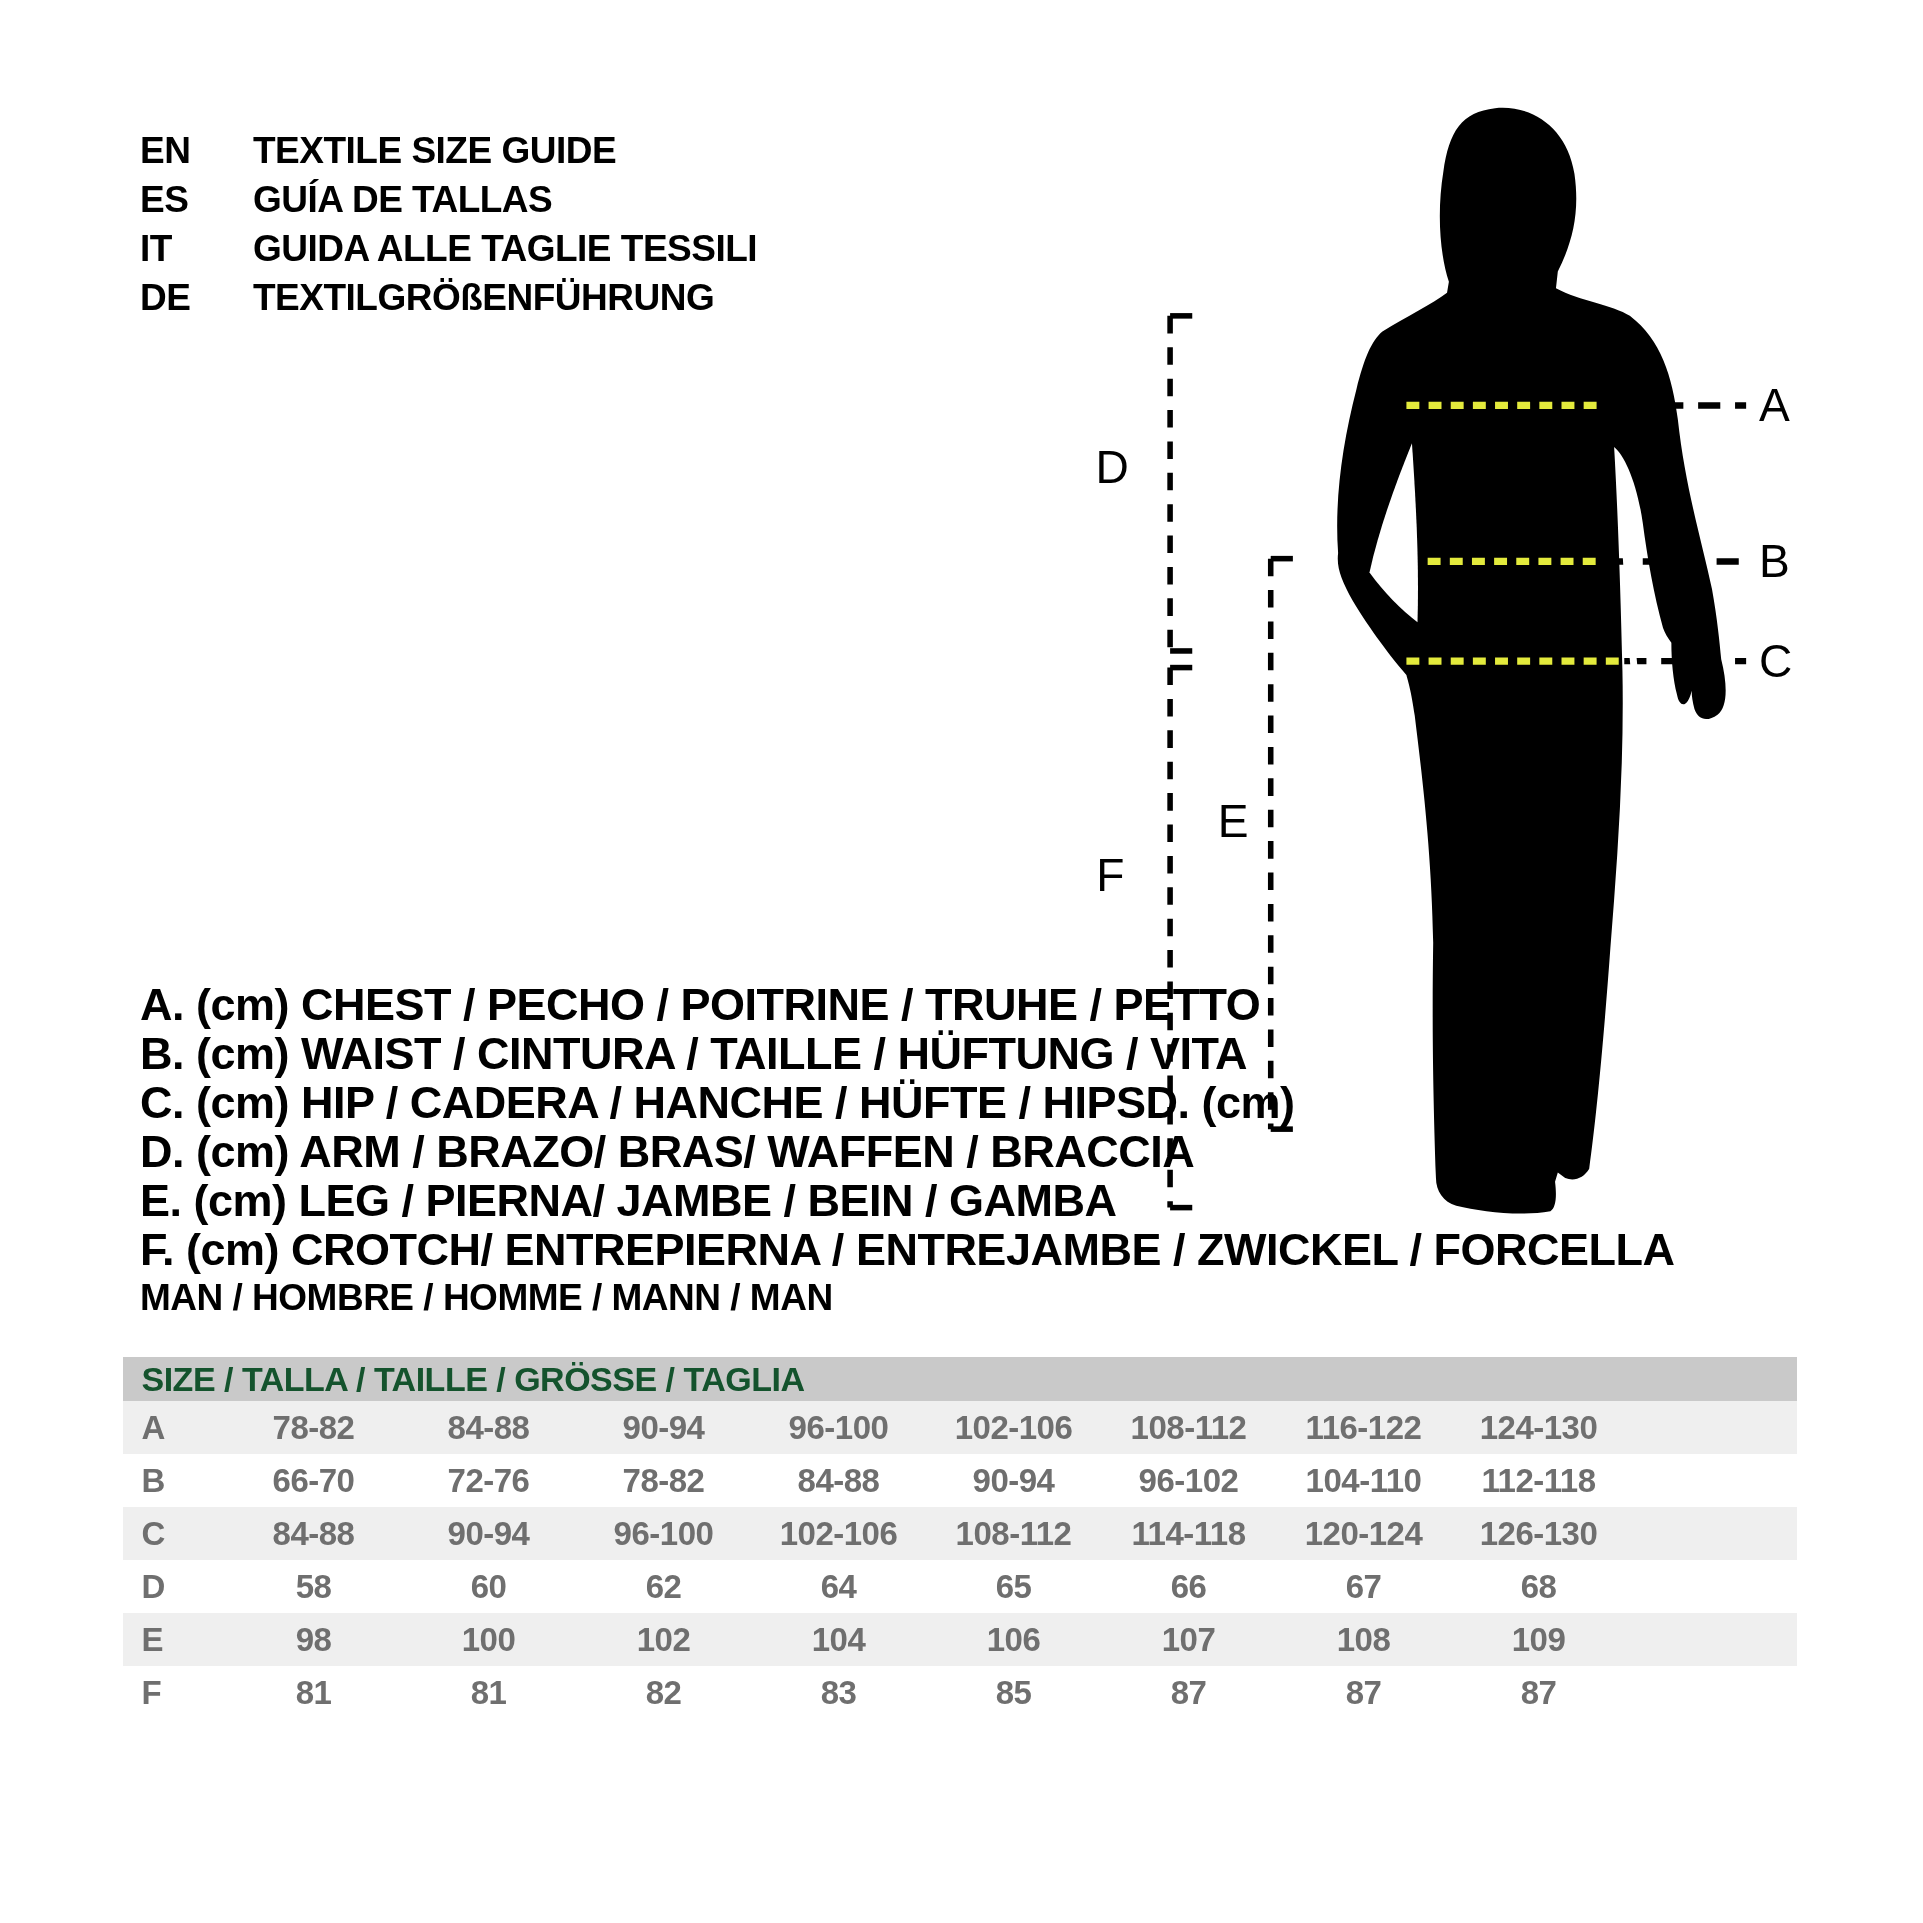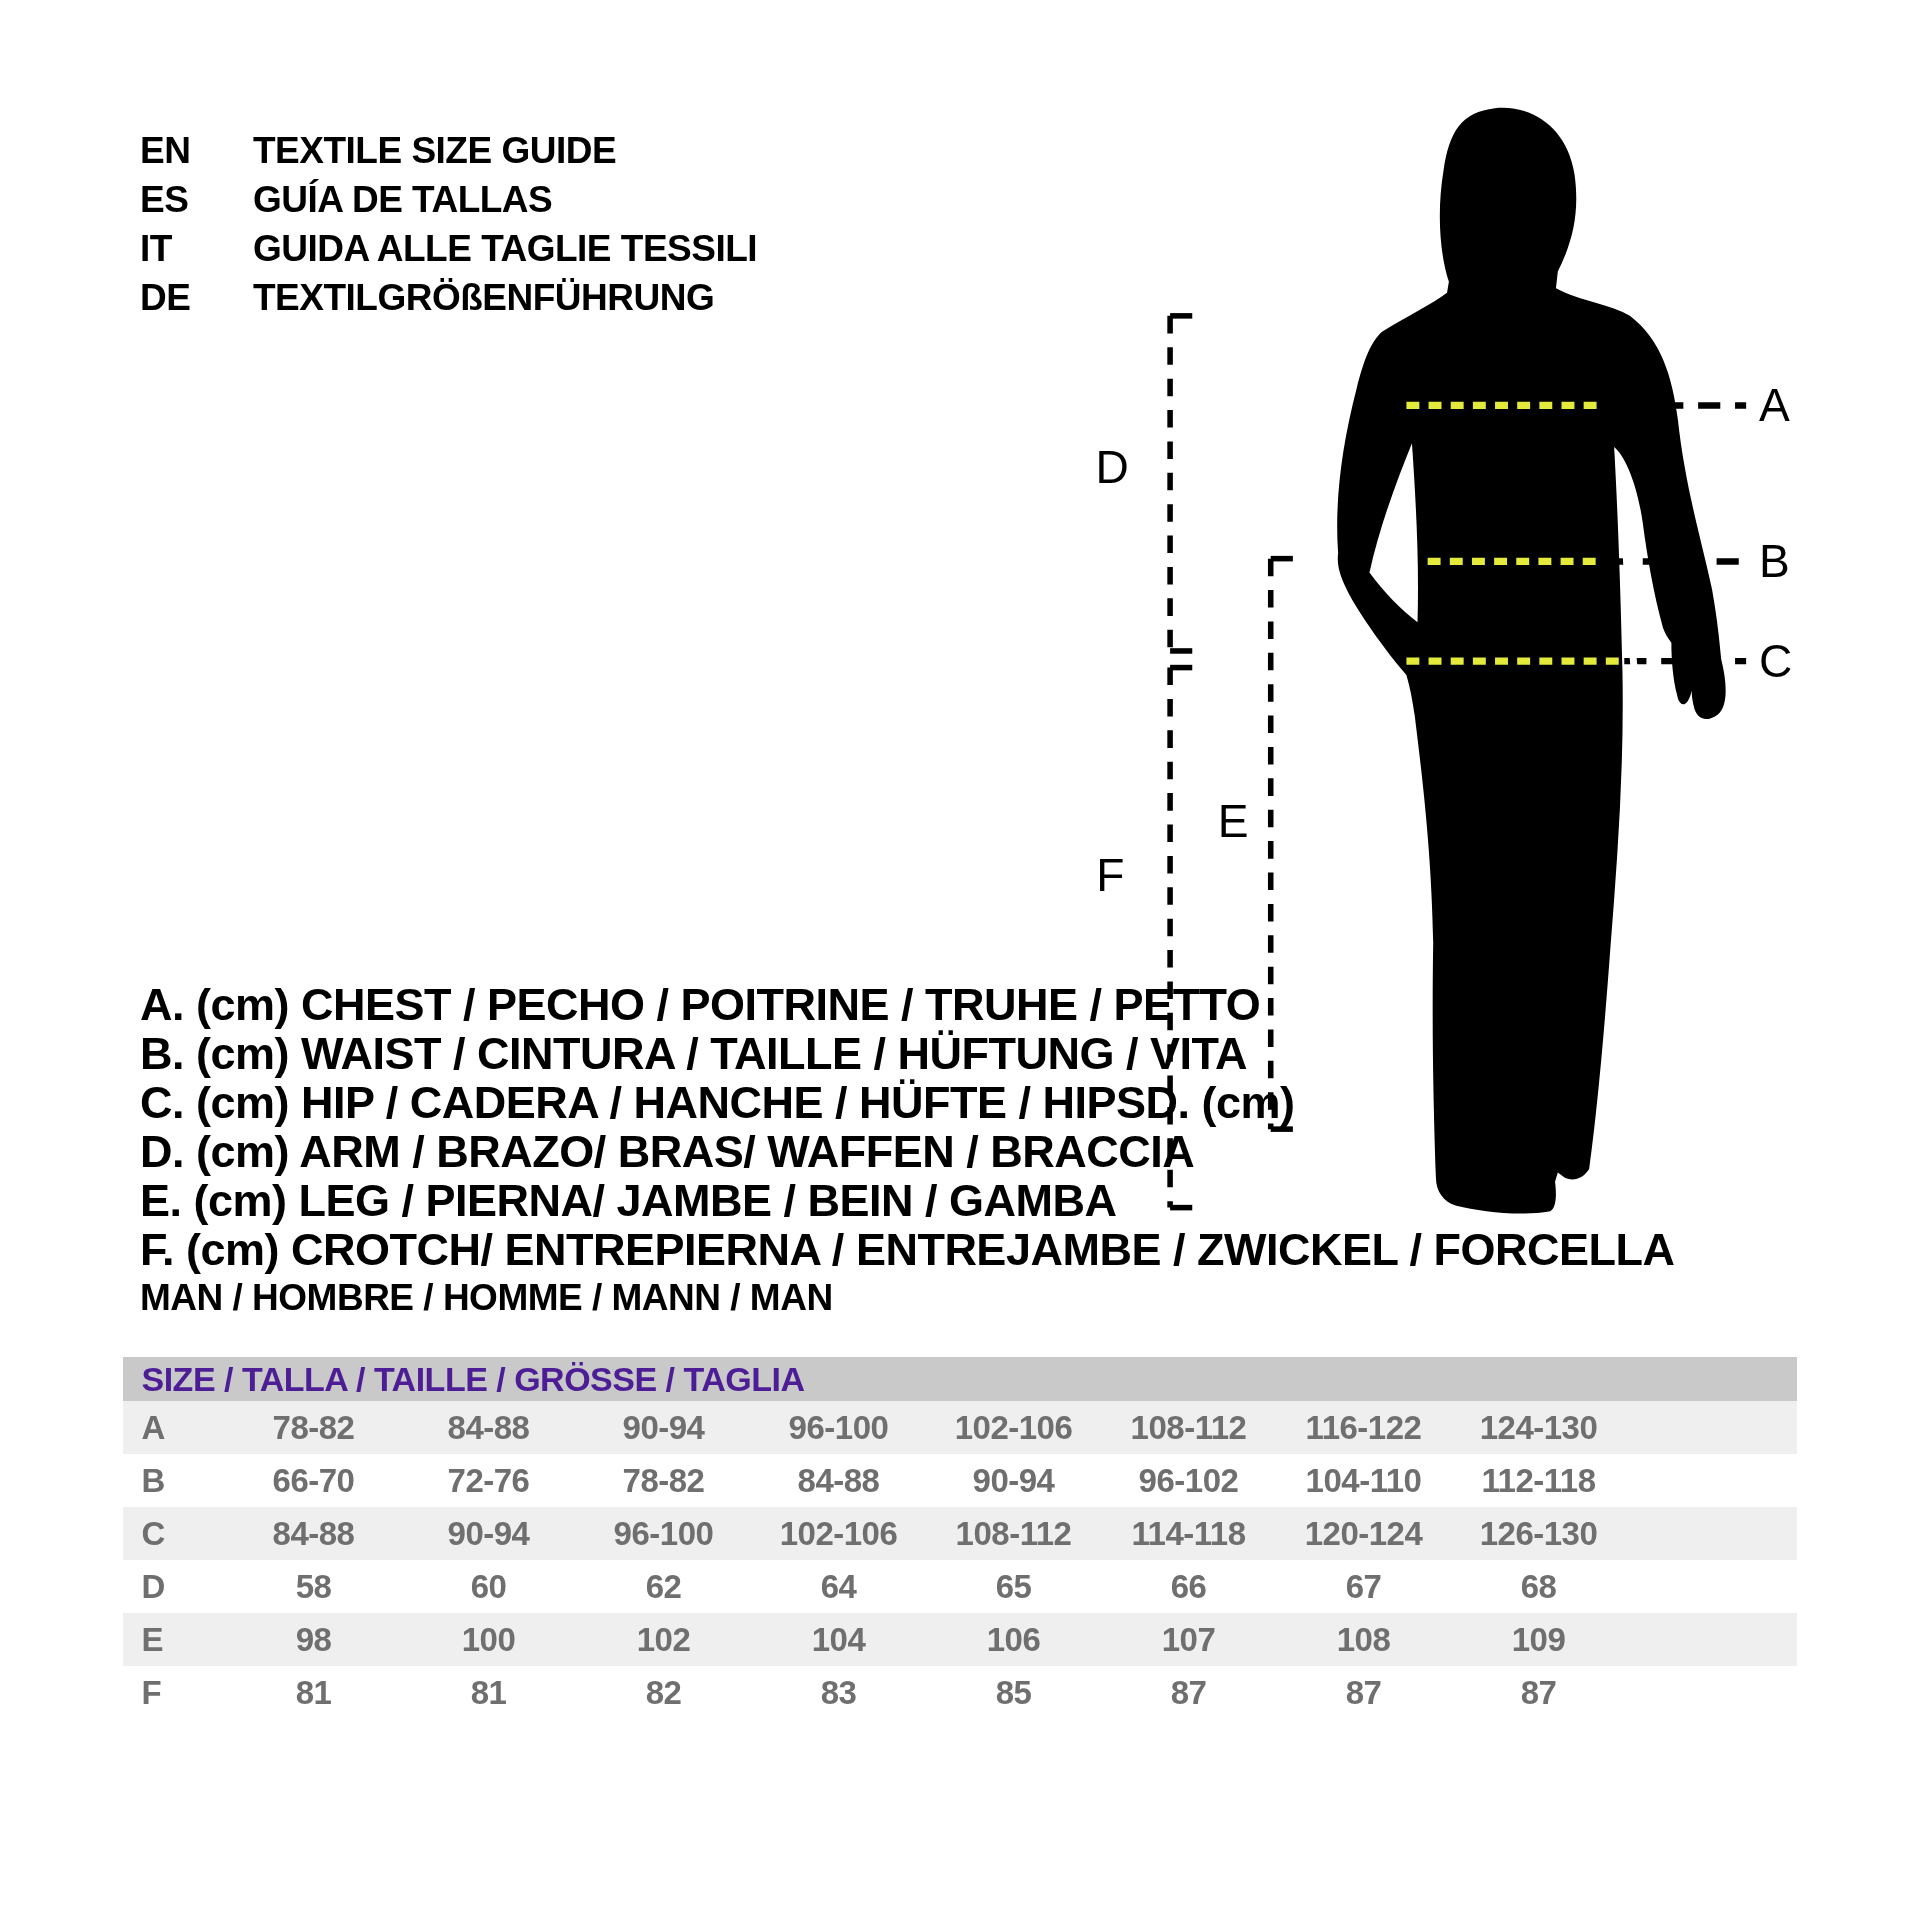--- a/index.html
+++ b/index.html
@@ -12,21 +12,21 @@
   .lang-code{width:113px;flex:0 0 113px;}
   
   #figure{position:absolute;left:1015px;top:74px;width:877px;height:1237px;}
   
   #legend{position:absolute;left:140px;top:980px;font-size:45px;font-weight:700;}
   .legend-line{height:49px;line-height:49px;white-space:nowrap;}
   
   #category{position:absolute;left:140px;top:1277px;font-size:37px;font-weight:700;}
   
   #size-table{position:absolute;left:123px;top:1357px;width:1674px;}
-  #table-header-bar{height:44px;background:#c9c9c9;color:#4c1d95;font-size:34px;font-weight:700;
+  #table-header-bar{height:44px;background:#c9c9c9;color:#14532d;font-size:34px;font-weight:700;
         display:flex;align-items:center;padding-left:18.5px;box-sizing:border-box;}
   .trow{display:flex;height:53px;align-items:center;color:#6f6f6f;font-size:33px;font-weight:700;}
   .trow.striped{background:#efefef;}
   .cl{flex:0 0 103px;padding-left:18.5px;box-sizing:border-box;text-align:left;}
   .cv{flex:0 0 175px;text-align:center;}
   .cfill{flex:1 1 auto;}
   #sizes-row{color:#6f6f6f;}
 </style>
 </head>
 <body>

